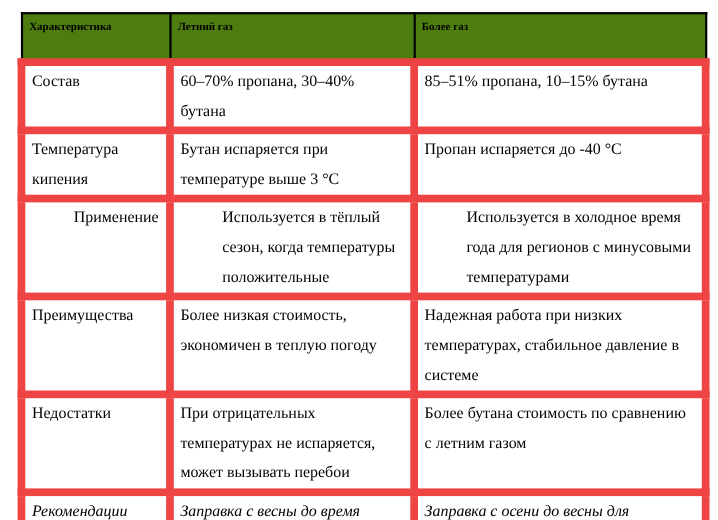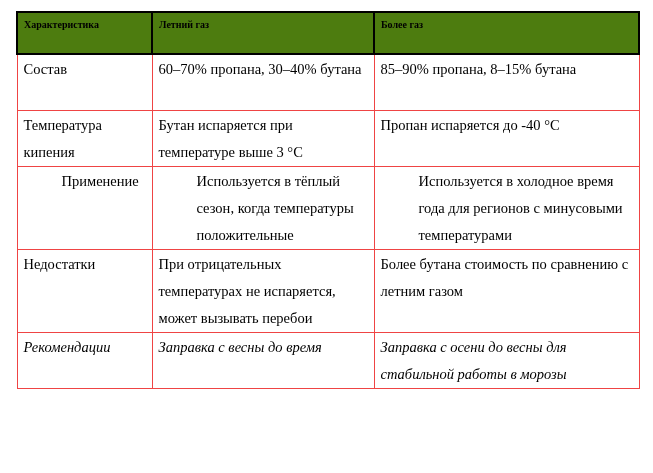--- a/index.html
+++ b/index.html
@@ -23,21 +23,21 @@
     table.cmp {
       border-collapse: collapse;
       table-layout: fixed;
       width: 622px;
       font-size: 14.5px;
     }
     table.cmp col.c1 { width: 135px; }
     table.cmp col.c2 { width: 222px; }
     table.cmp col.c3 { width: 265px; }
     table.cmp th, table.cmp td {
-      border: 1px solid #ef4444;
+      border: 7px solid #ef4444;
       vertical-align: top;
       text-align: left;
       padding: 2px 6px 0 6px;
       line-height: 27px;
     }
     table.cmp thead th {
       background: #4d7c0f;
       font-weight: bold;
       height: 24px;
       line-height: 24px;
@@ -70,31 +70,36 @@
       <tr>
         <th>Характеристика</th>
         <th class="center">Летний газ</th>
         <th class="center">Более газ</th>
       </tr>
     </thead>
     <tbody>
       <tr class="r1">
         <td>Состав</td>
         <td>60–70% пропана, 30–40% бутана</td>
-        <td class="pad-extra">85–90% пропана, 8–15% бутана</td>
+        <td class="pad-extra">85–51% пропана, 10–15% бутана</td>
       </tr>
       <tr class="r2">
         <td>Температура кипения</td>
         <td>Бутан испаряется при температуре выше 3 °C</td>
         <td>Пропан испаряется до -40 °C</td>
       </tr>
       <tr class="r3">
         <td>Применение</td>
         <td>Используется в тёплый сезон, когда температуры положительные</td>
         <td>Используется в холодное время года для регионов с минусовыми температурами</td>
+      </tr>
+      <tr class="r4">
+        <td>Преимущества</td>
+        <td>Более низкая стоимость, экономичен в теплую погоду</td>
+        <td>Надежная работа при низких температурах, стабильное давление в системе</td>
       </tr>
       <tr class="r5">
         <td>Недостатки</td>
         <td>При отрицательных температурах не испаряется, может вызывать перебои</td>
         <td>Более бутана стоимость по сравнению с летним газом</td>
       </tr>
       <tr class="r6">
         <td>Рекомендации</td>
         <td>Заправка с весны до время</td>
         <td>Заправка с осени до весны для стабильной работы в морозы</td>

